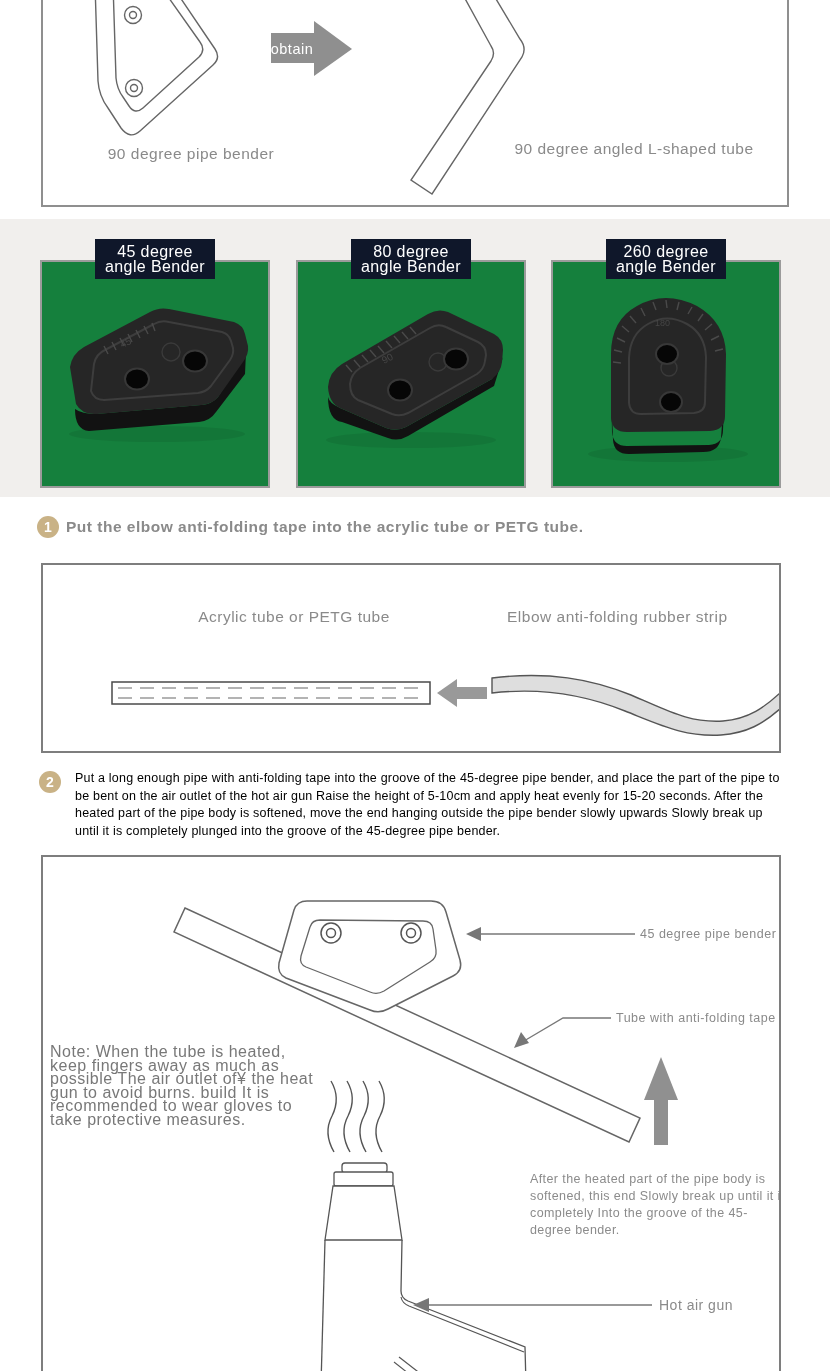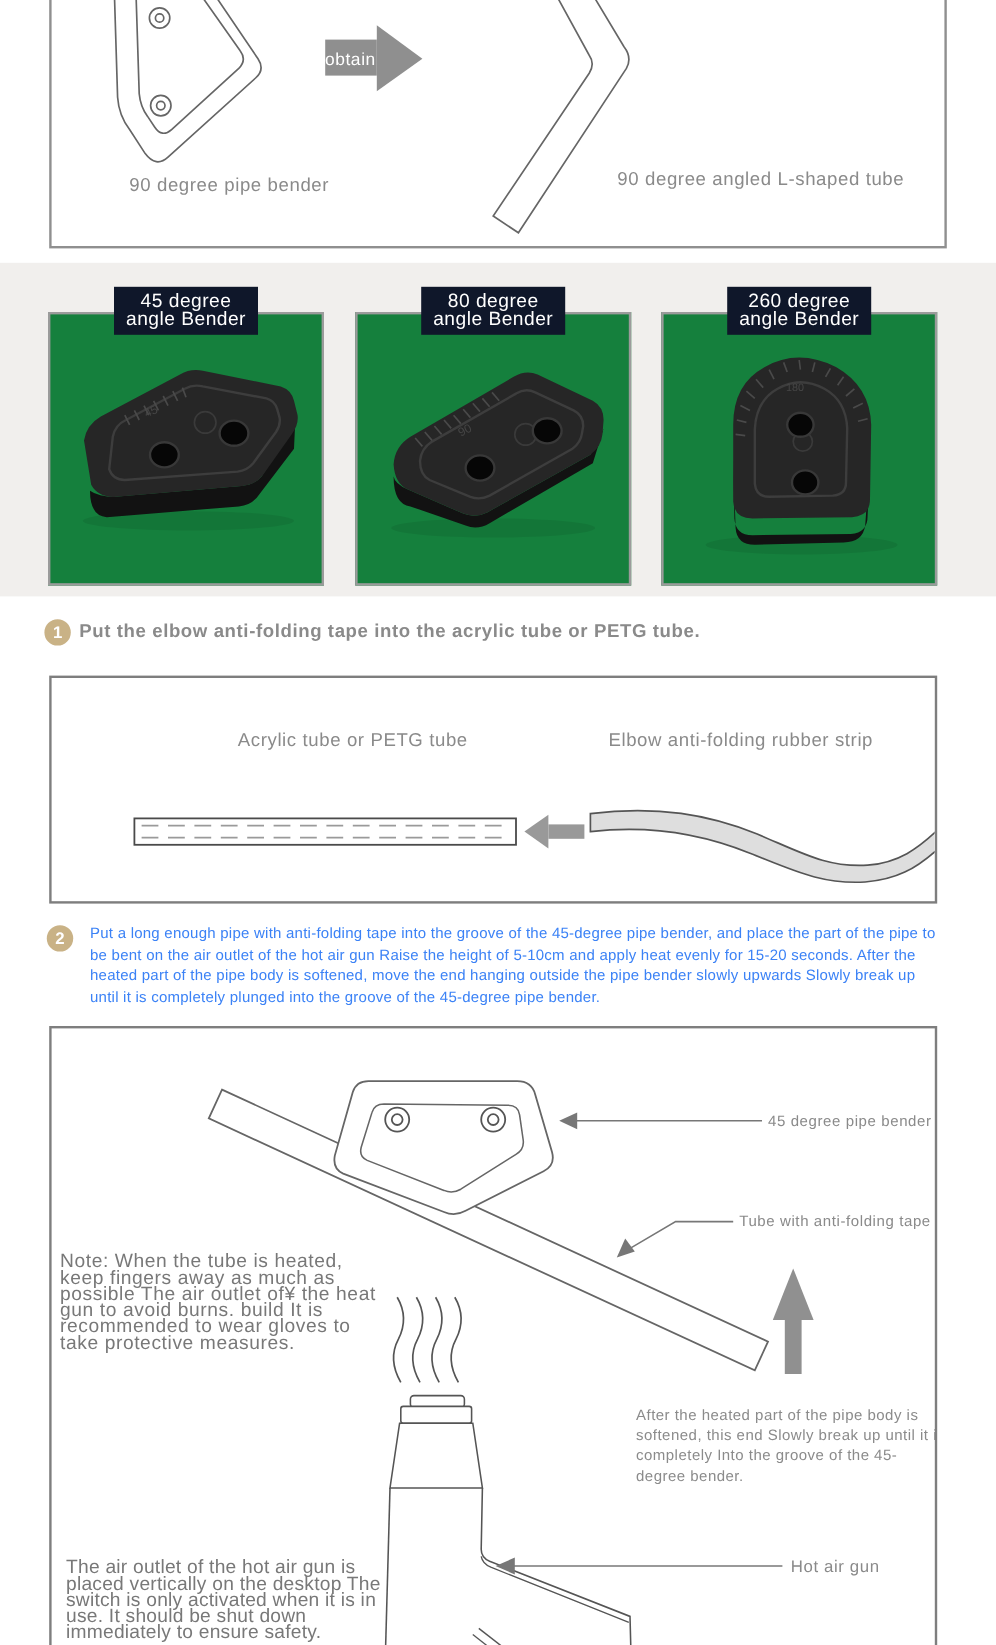--- a/index.html
+++ b/index.html
@@ -7,21 +7,21 @@
   #stage{position:relative;width:830px;height:1371px;overflow:hidden;background:#fff;}
   .abs{position:absolute;}
   .frame{border:2px solid #8f8f8f;background:#fff;box-sizing:border-box;}
   .gray-band{background:#f1efed;}
   .photo-box{border:2px solid #9b9b9b;background:#15803d;box-sizing:border-box;}
   .badge{background:#0f172a;color:#fff;text-align:center;font-size:16px;line-height:15px;
          padding:5px 10px;letter-spacing:.4px;transform:translateX(-50%);white-space:nowrap;}
   .step-circle{width:22px;height:22px;border-radius:50%;background:#c9b286;color:#fff;
                font-size:14px;font-weight:bold;display:flex;align-items:center;justify-content:center;}
   .step1-text{font-size:15.5px;color:#8a8a8a;letter-spacing:.5px;white-space:nowrap;}
-  .step2-text{font-size:12.5px;color:#3b82f6;letter-spacing:.2px;line-height:17.5px;width:706px;}
+  .step2-text{font-size:12.5px;color:#000000;letter-spacing:.2px;line-height:17.5px;width:706px;}
   .note-text{font-size:16px;color:#787878;letter-spacing:.5px;line-height:13.6px;}
   .after-text{font-size:12.5px;color:#8b8b8b;letter-spacing:.4px;line-height:17px;}
   svg{display:block;}
   .svg-label{fill:#8a8a8a;letter-spacing:.5px;}
   .outline{fill:none;stroke:#666;stroke-width:1.4;}
 </style>
 </head>
 <body>
 
 <div id="stage">
@@ -222,16 +222,15 @@
 
       <g>
         <line x1="382" y1="448" x2="609" y2="448" stroke="#777" stroke-width="1.3"></line>
         <polygon points="370,448 386,441 386,455" fill="#777"></polygon>
         <text x="616" y="453" font-size="14" class="svg-label">Hot air gun</text>
       </g>
     </svg>
 
     <div class="abs note-text" style="left:7px;top:188px;width:272px;">Note: When the tube is heated, keep fingers away as much as possible The air outlet of¥ the heat gun to avoid burns. build It is recommended to wear gloves to take  protective measures.</div>
     <div class="abs after-text" style="left:487px;top:314px;width:258px;">After the heated part of the pipe body is softened, this end Slowly break up until it is completely Into the groove of the 45-degree bender.</div>
-    <div class="abs note-text" style="left:12px;top:443px;width:266px;letter-spacing:.2px;">The air outlet of the hot air gun is placed vertically on the desktop The switch is only activated when it is in use. It should  be shut down immediately to ensure safety.</div>
   </div>
 
 </div>
 
 </body></html>

